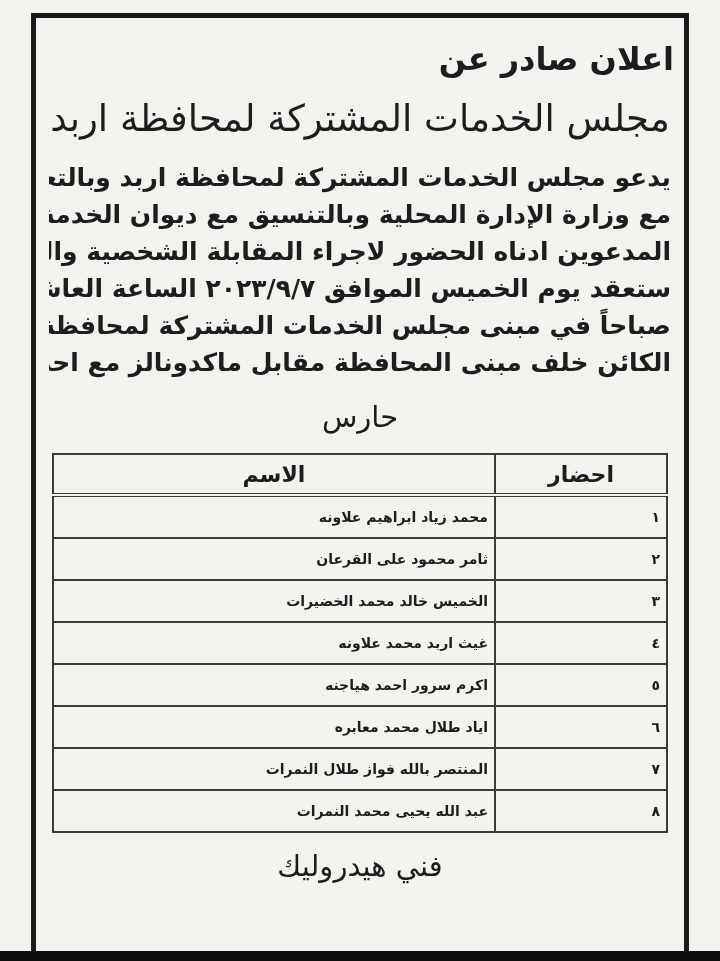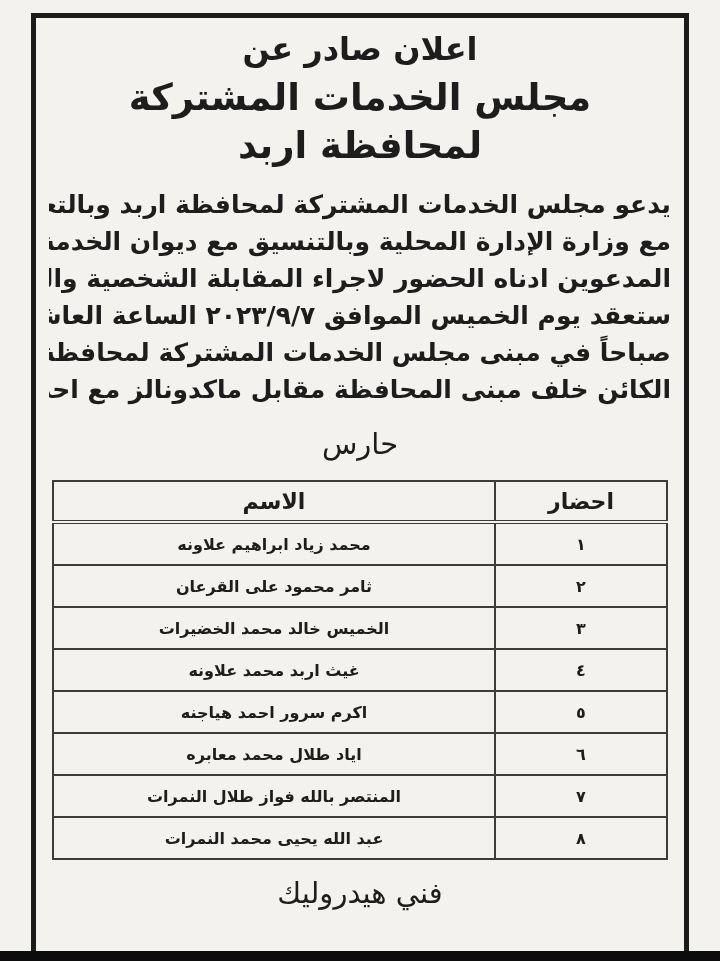--- a/index.html
+++ b/index.html
@@ -20,30 +20,31 @@
     position: absolute;
     left: 31px;
     top: 13px;
     width: 658px;
     height: 970px; 
     border: 5px solid #1b1b1b;
     box-sizing: border-box;
     padding: 10px 10px 0 10px;
   }
   .title-1 {
-    text-align: center;
+    margin-top: 10px;
+    text-align: right;
     font-size: 32px;
     font-weight: bold;
     line-height: 42px;
   }
   .title-2 {
-    margin-top: 4px;
+    margin-top: 15px;
     text-align: center;
     font-size: 37px;
-    font-weight: bold;
+    font-weight: normal;
     line-height: 48px;
   }
   .body-text {
     margin-top: 16px;
     padding: 0 3px;
     font-size: 25px;
     font-weight: bold;
   }
   .body-line {
     line-height: 37px;
@@ -85,21 +86,22 @@
     overflow: hidden;
     margin-left: 6px;
   }
   table.roster th {
     height: 38px;
     font-size: 22px;
     border-bottom: 4px double #3c3c3c;
   }
   table.roster td {
     height: 40px;
-    font-size: 16px;
+    font-size: 14px;
+    text-align: right;
   }
   .col-number { width: 158px; }
   .bottom-strip {
     position: absolute;
     left: 0;
     bottom: 0;
     width: 720px;
     height: 10px;
     background: #0c0c0c;
     z-index: 10;

